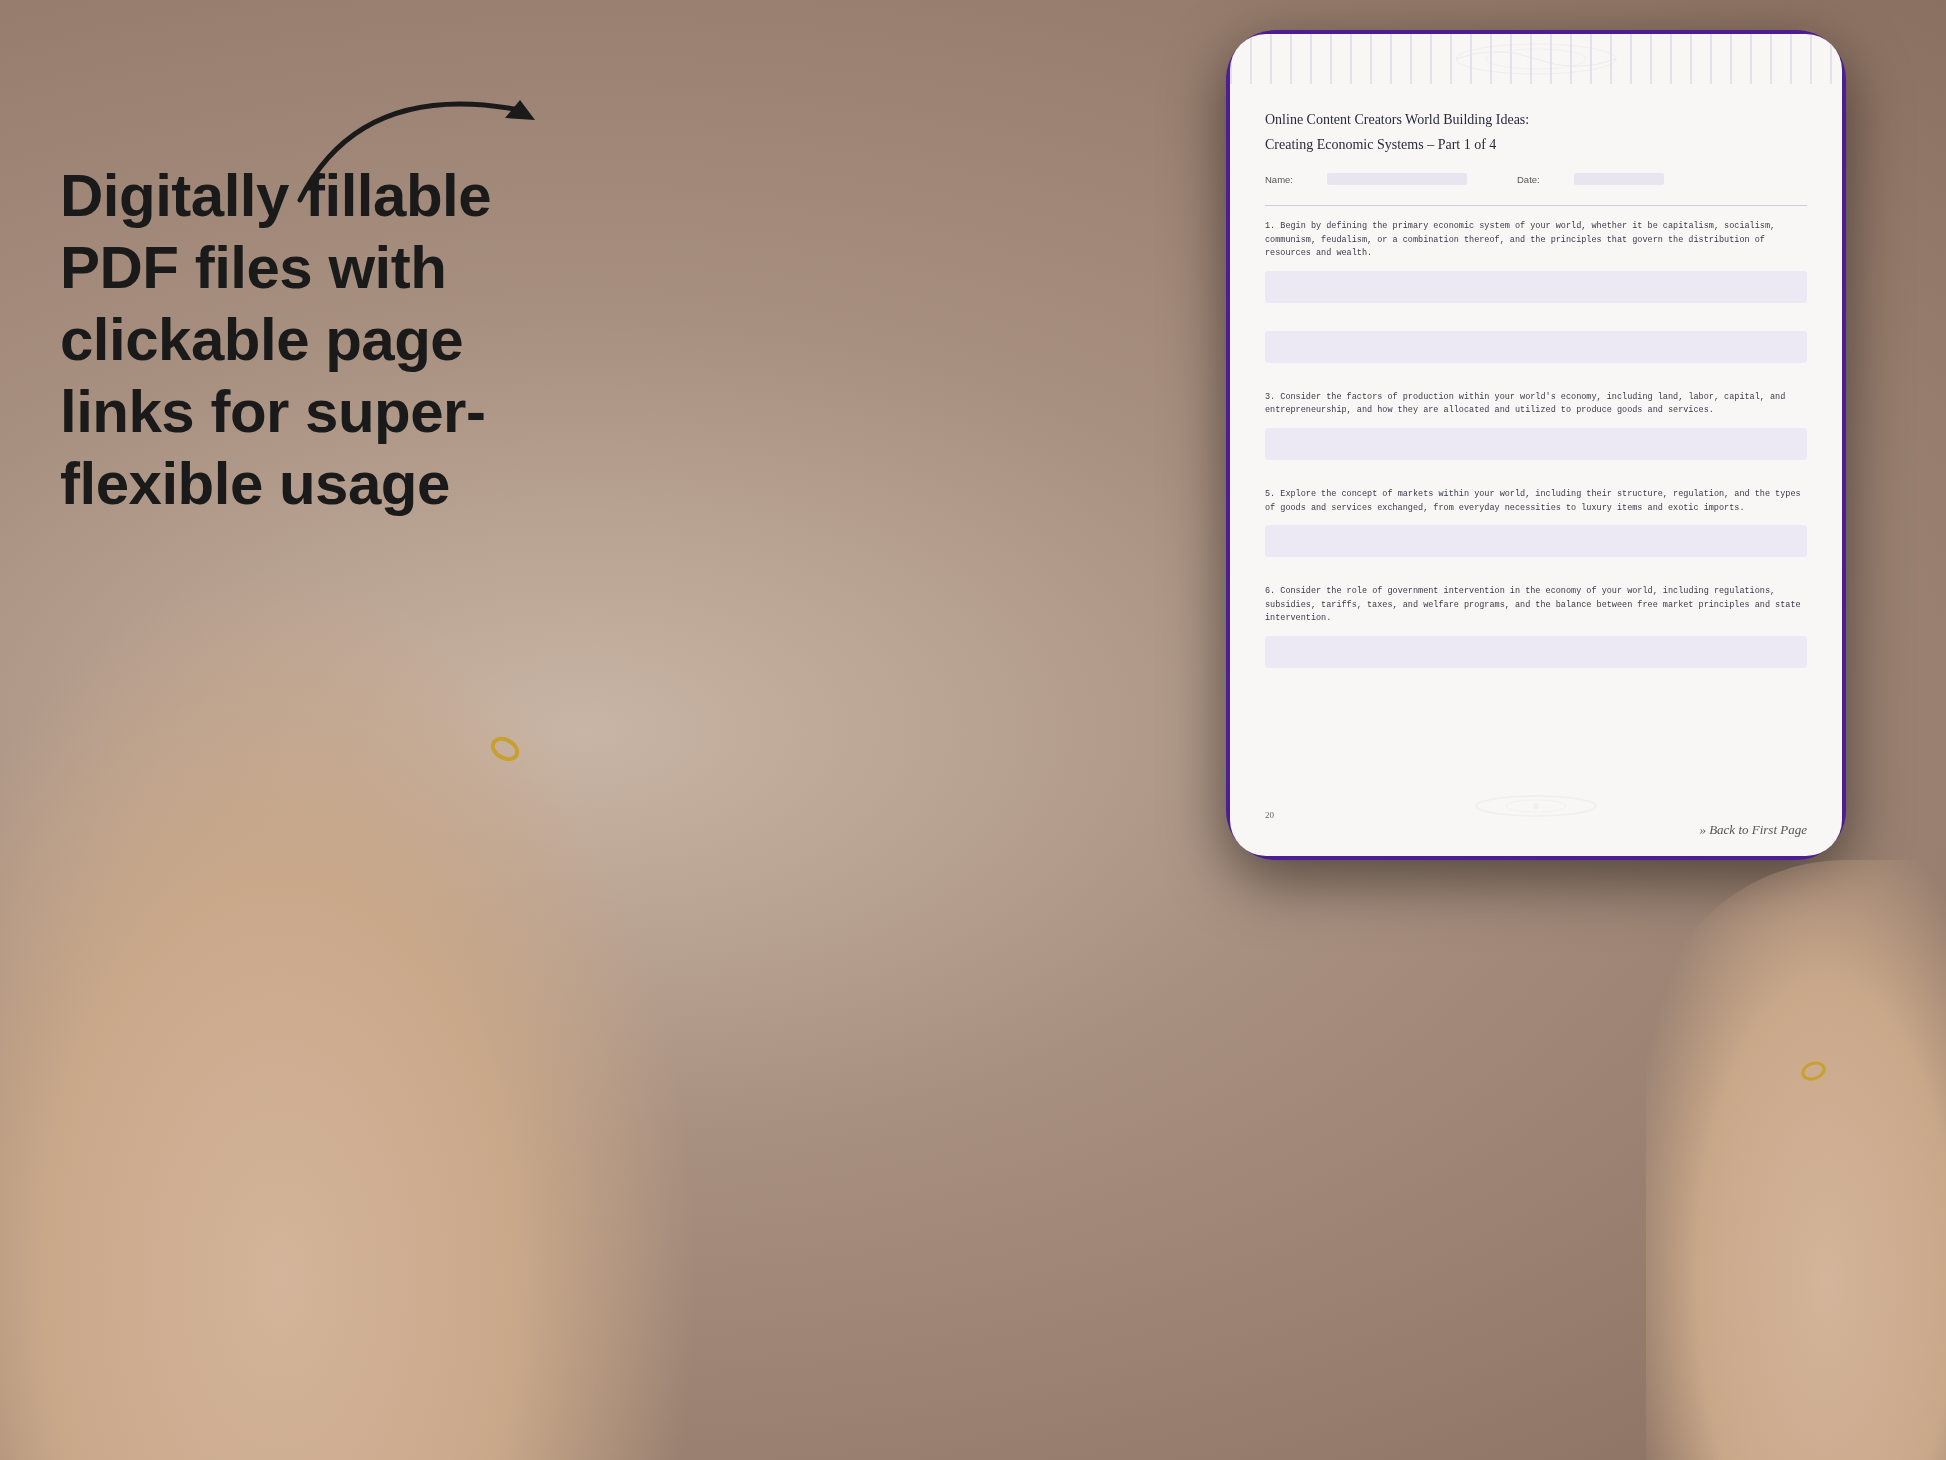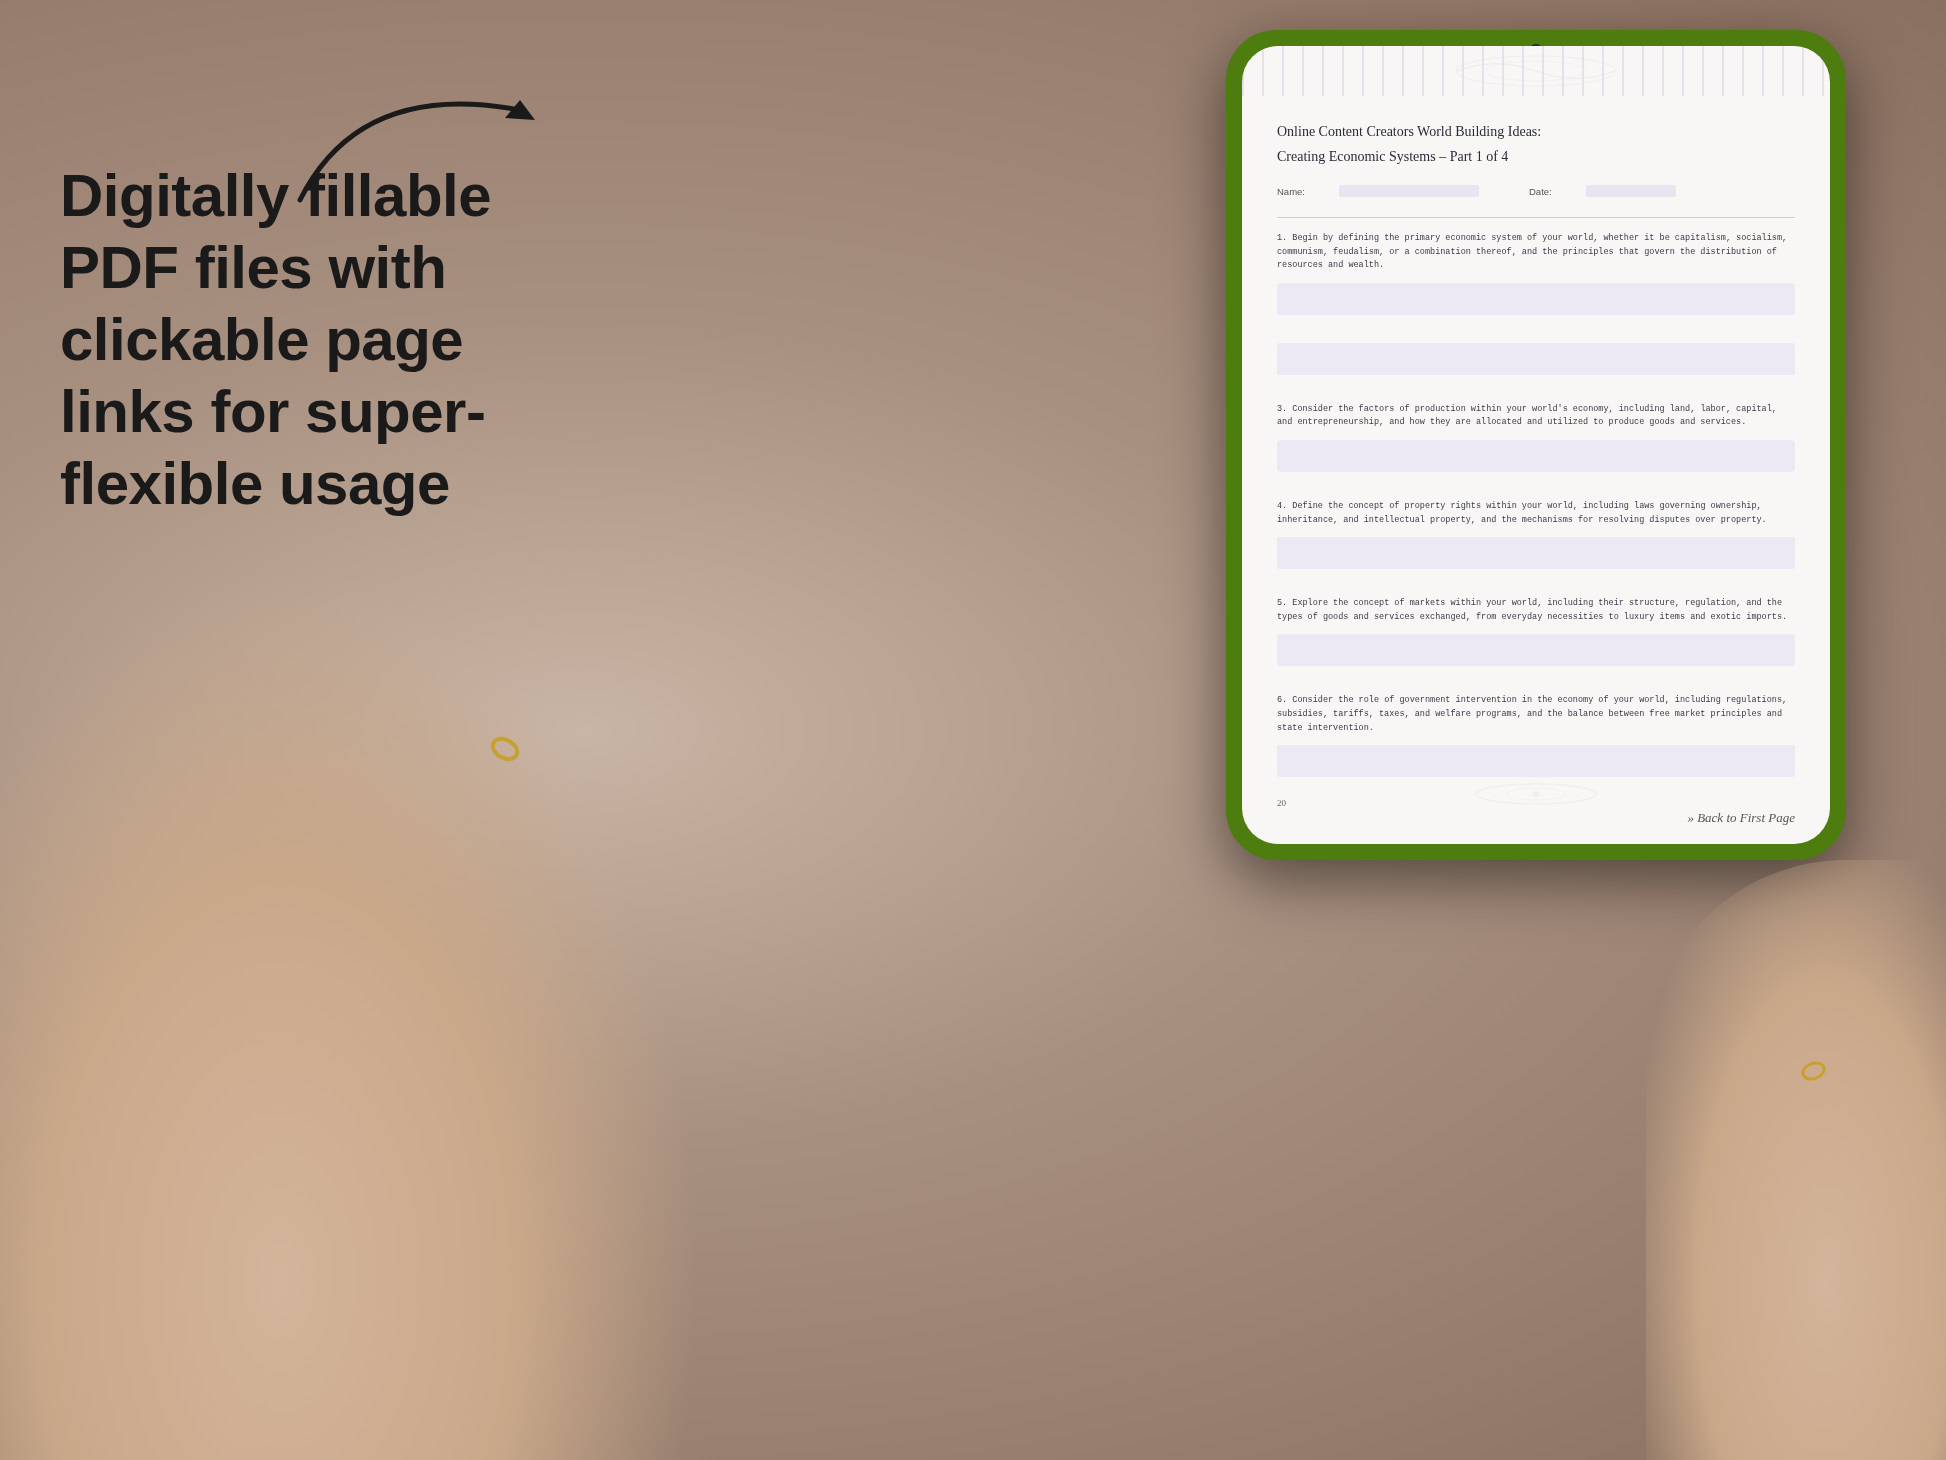--- a/index.html
+++ b/index.html
@@ -48,29 +48,29 @@
       height: 160px;
     }
 
     
     .tablet-frame {
       position: absolute;
       right: 100px;
       top: 30px;
       width: 620px;
       height: 830px;
-      background: #4d7c0f;
+      background: #4c1d95;
       border-radius: 50px;
       z-index: 20;
       box-shadow: 0 20px 60px rgba(0,0,0,0.5);
       display: flex;
       flex-direction: column;
       align-items: center;
       justify-content: center;
-      padding: 16px;
+      padding: 4px;
     }
 
     .tablet-camera {
       position: absolute;
       top: 14px;
       left: 50%;
       transform: translateX(-50%);
       display: flex;
       gap: 8px;
       align-items: center;
@@ -339,26 +339,20 @@
         <div class="pdf-answer-box"></div>
       </div>
 
       <div class="pdf-item">
         <div class="pdf-item-text">
           <span>3.</span> <span>Consider the factors of production within your world's economy, including land, labor, capital, and entrepreneurship, and how they are allocated and utilized to produce goods and services.</span>
         </div>
         <div class="pdf-answer-box"></div>
       </div>
 
-      <div class="pdf-item">
-        <div class="pdf-item-text">
-          <span>4.</span> <span>Define the concept of property rights within your world, including laws governing ownership, inheritance, and intellectual property, and the mechanisms for resolving disputes over property.</span>
-        </div>
-        <div class="pdf-answer-box"></div>
-      </div>
 
       <div class="pdf-item">
         <div class="pdf-item-text">
           <span>5.</span> <span>Explore the concept of markets within your world, including their structure, regulation, and the types of goods and services exchanged, from everyday necessities to luxury items and exotic imports.</span>
         </div>
         <div class="pdf-answer-box"></div>
       </div>
 
       <div class="pdf-item">
         <div class="pdf-item-text">

